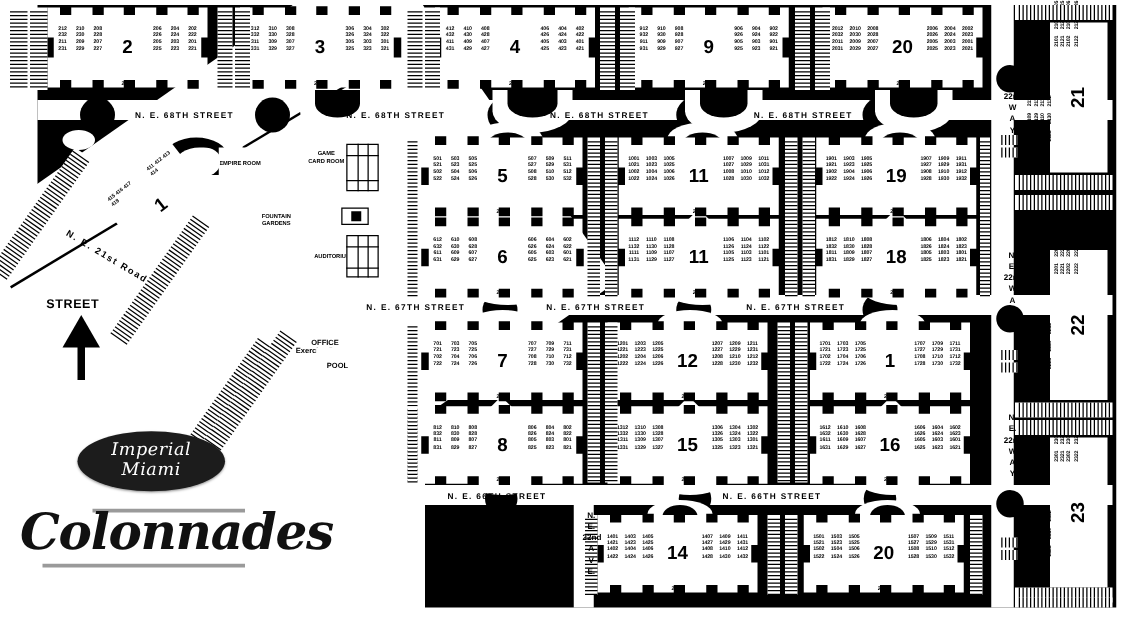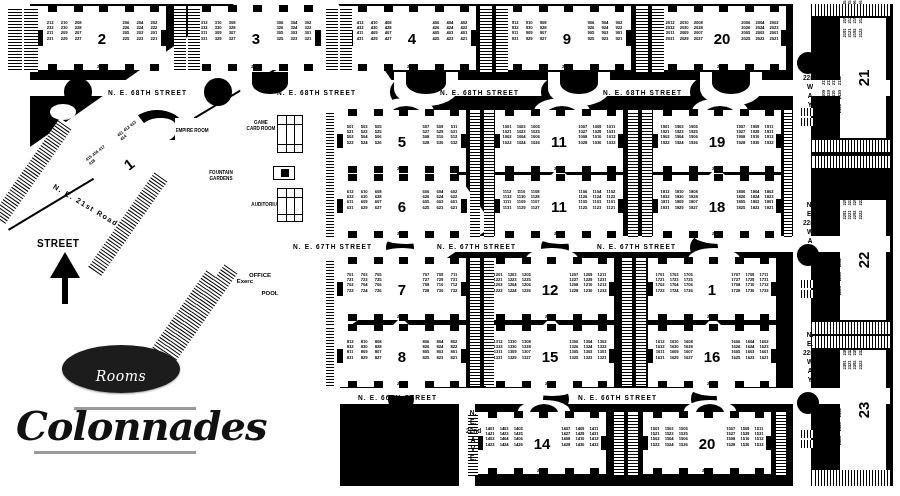--- a/index.html
+++ b/index.html
@@ -2391,20 +2391,21 @@
 
   <div id="north-arrow">
     <div class="head"></div>
     <div class="shaft"></div>
   </div>
   <div id="north-text">STREET</div>
 
 
   <div id="logo">
     <div id="logo-oval">
-      <div class="t2">Rooms</div>
+      <div class="t1">Imperial</div>
+      <div class="t2">Miami</div>
     </div>
     <div id="logo-rule-top"></div>
     <div id="logo-word">Colonnades</div>
     <div id="logo-rule-bot"></div>
   </div>
 
 </div>
 
 </body></html>

